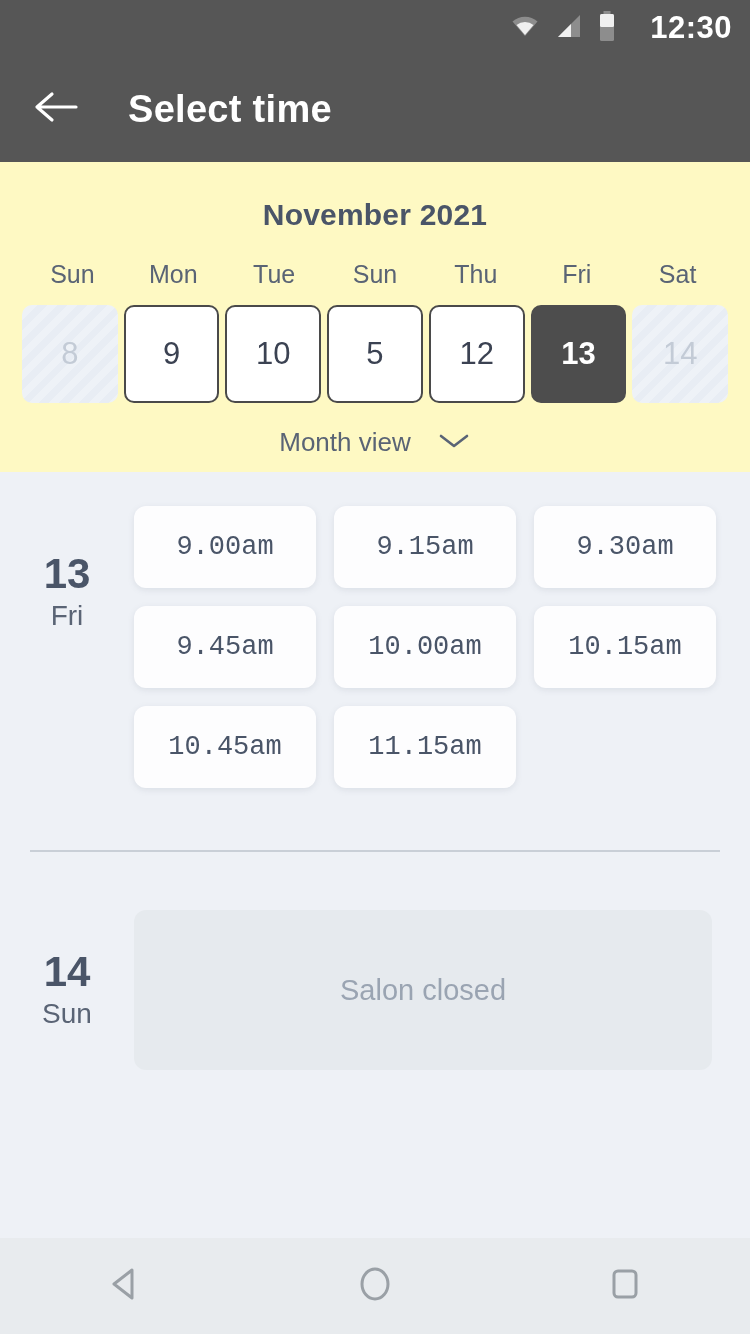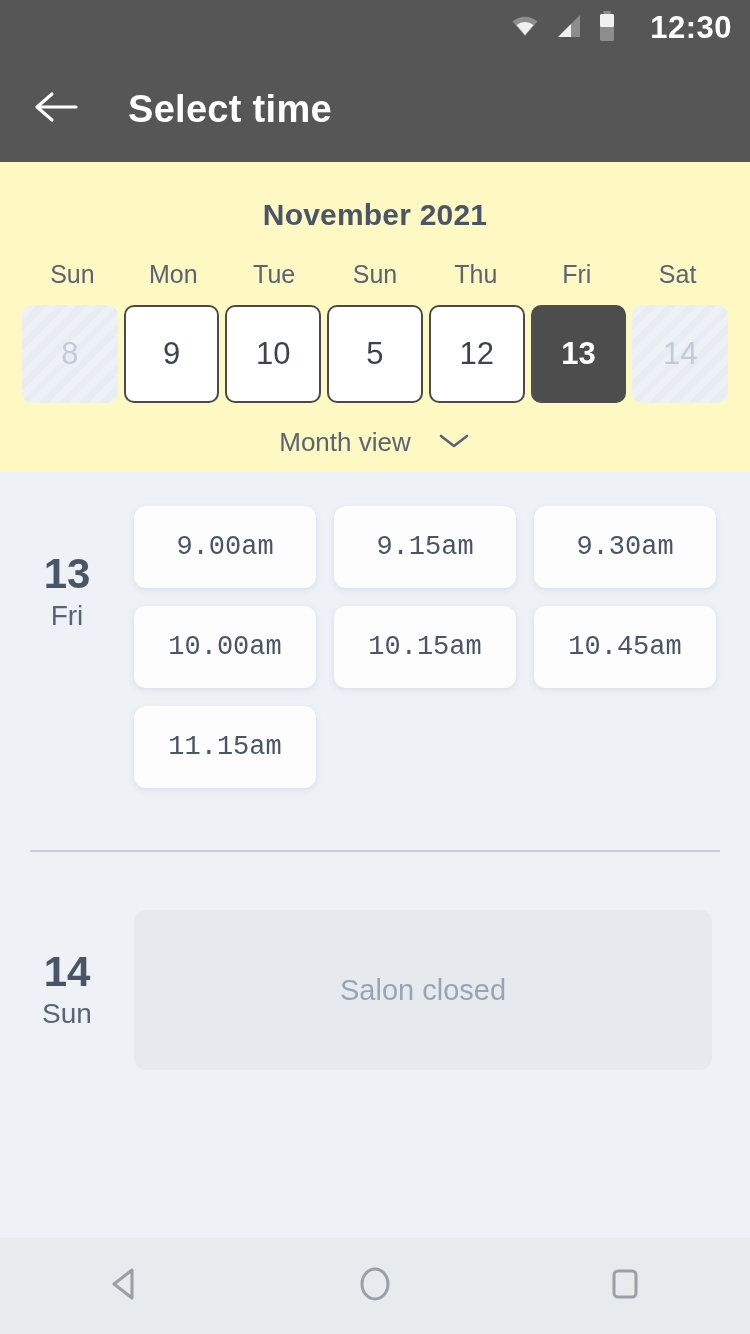--- a/index.html
+++ b/index.html
@@ -185,20 +185,21 @@
 
     <div class="day-block">
       <div class="day-col">
         <div class="day-num">13</div>
         <div class="day-dow">Fri</div>
       </div>
       <div class="slot-grid">
         <div class="slot">9.00am</div>
         <div class="slot">9.15am</div>
         <div class="slot">9.30am</div>
+        <div class="slot">9.45am</div>
         <div class="slot">10.00am</div>
         <div class="slot">10.15am</div>
         <div class="slot">10.45am</div>
         <div class="slot">11.15am</div>
       </div>
     </div>
 
     <div class="divider"></div>
 
     <div class="closed-block">

